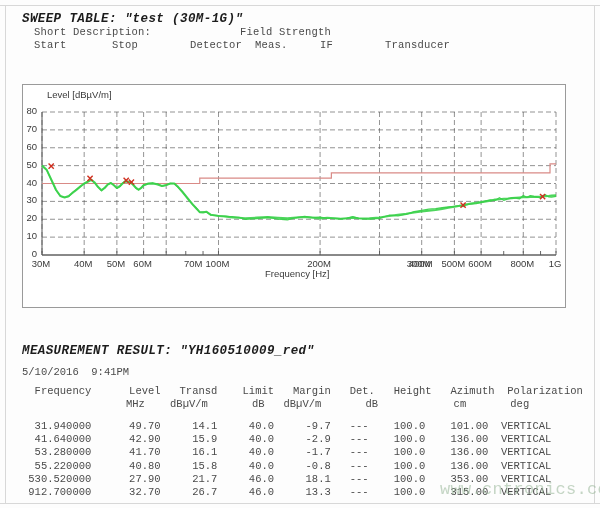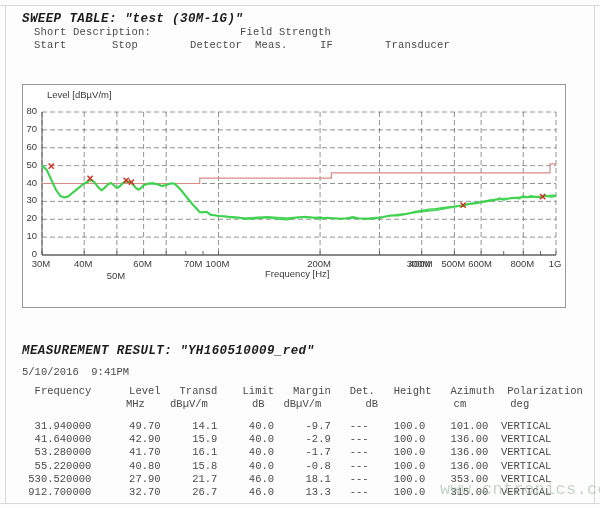--- a/index.html
+++ b/index.html
@@ -219,21 +219,21 @@
       <div class="ytick" style="left: 19px; top: 194.375px;">30</div>
       <div class="ytick" style="left: 19px; top: 176.5px;">40</div>
       <div class="ytick" style="left: 19px; top: 158.625px;">50</div>
       <div class="ytick" style="left: 19px; top: 140.75px;">60</div>
       <div class="ytick" style="left: 19px; top: 122.875px;">70</div>
       <div class="ytick" style="left: 19px; top: 105px;">80</div>
     </div>
   <div id="xtick-layer">
       <div class="xtick" style="left: 41px; top: 258px;">30M</div>
       <div class="xtick" style="left: 83.1692px; top: 258px;">40M</div>
-      <div class="xtick" style="left: 115.878px; top: 270px;">50M</div>
+      <div class="xtick" style="left: 115.878px; top: 258px;">50M</div>
       <div class="xtick" style="left: 142.603px; top: 258px;">60M</div>
       <div class="xtick" style="left: 165.199px; top: 258px; margin-left: 28px;">70M</div>
       <div class="xtick" style="left: 217.481px; top: 258px;">100M</div>
       <div class="xtick" style="left: 319.085px; top: 258px;">200M</div>
       <div class="xtick" style="left: 378.519px; top: 258px; margin-left: 40px;">300M</div>
       <div class="xtick" style="left: 420.688px; top: 258px;">400M</div>
       <div class="xtick" style="left: 453.397px; top: 258px;">500M</div>
       <div class="xtick" style="left: 480.122px; top: 258px;">600M</div>
       <div class="xtick" style="left: 522.291px; top: 258px;">800M</div>
       <div class="xtick" style="left: 555px; top: 258px;">1G</div>

